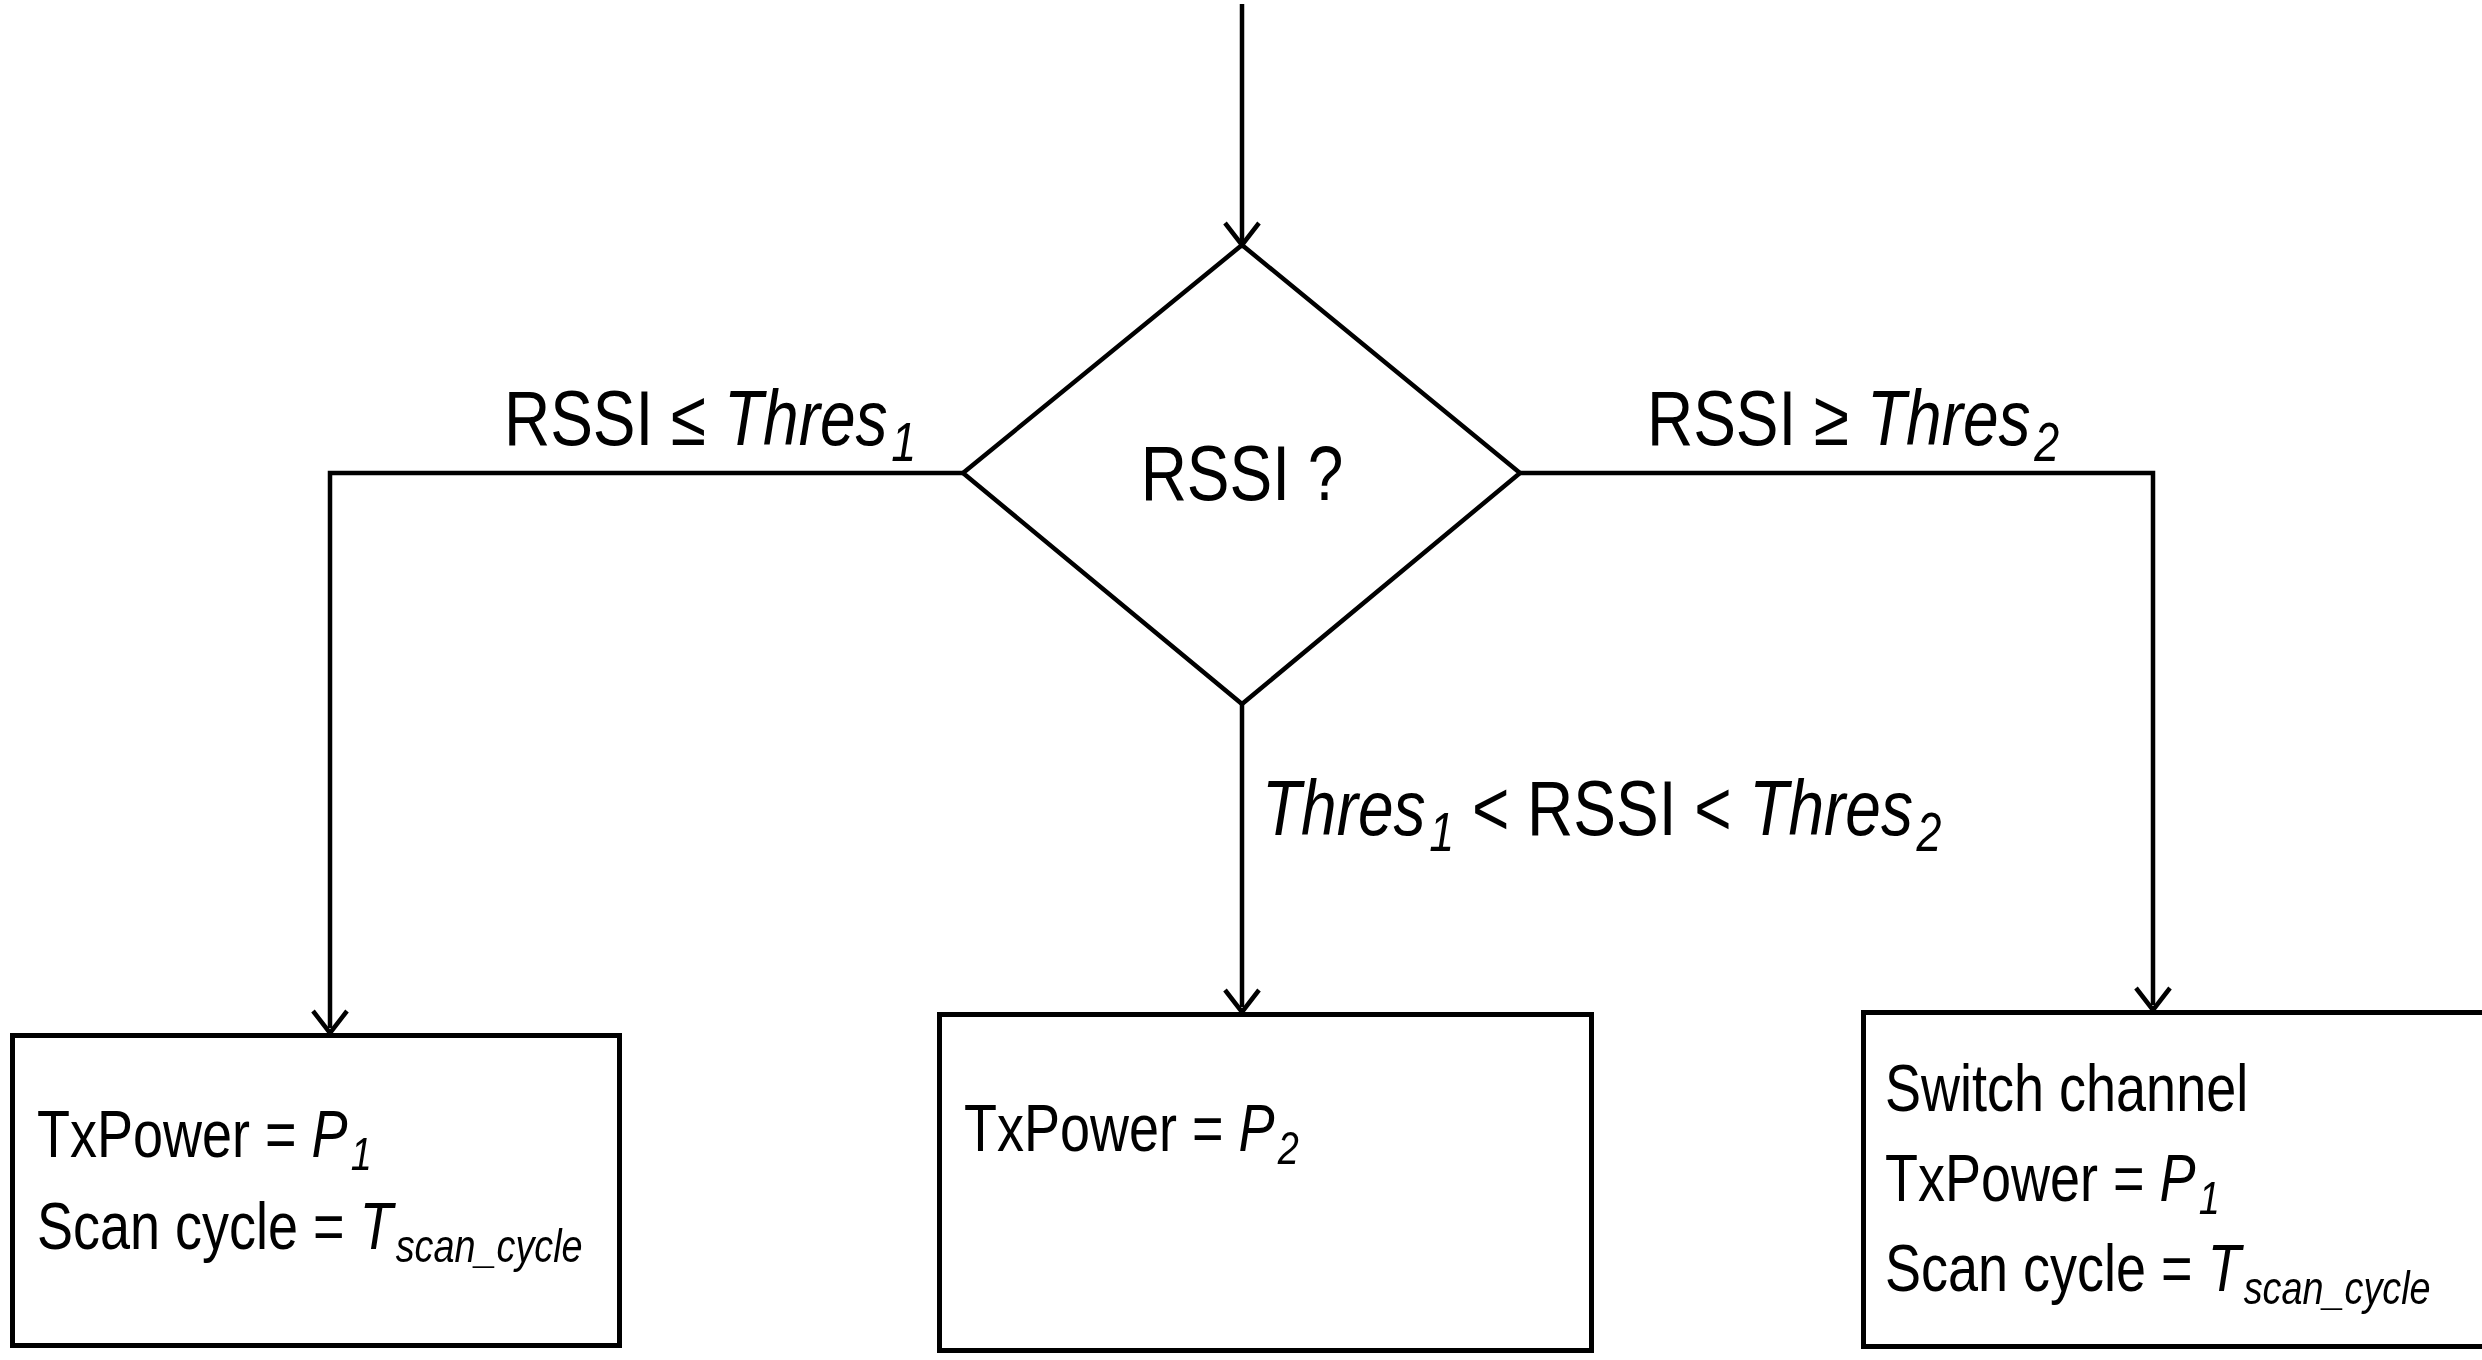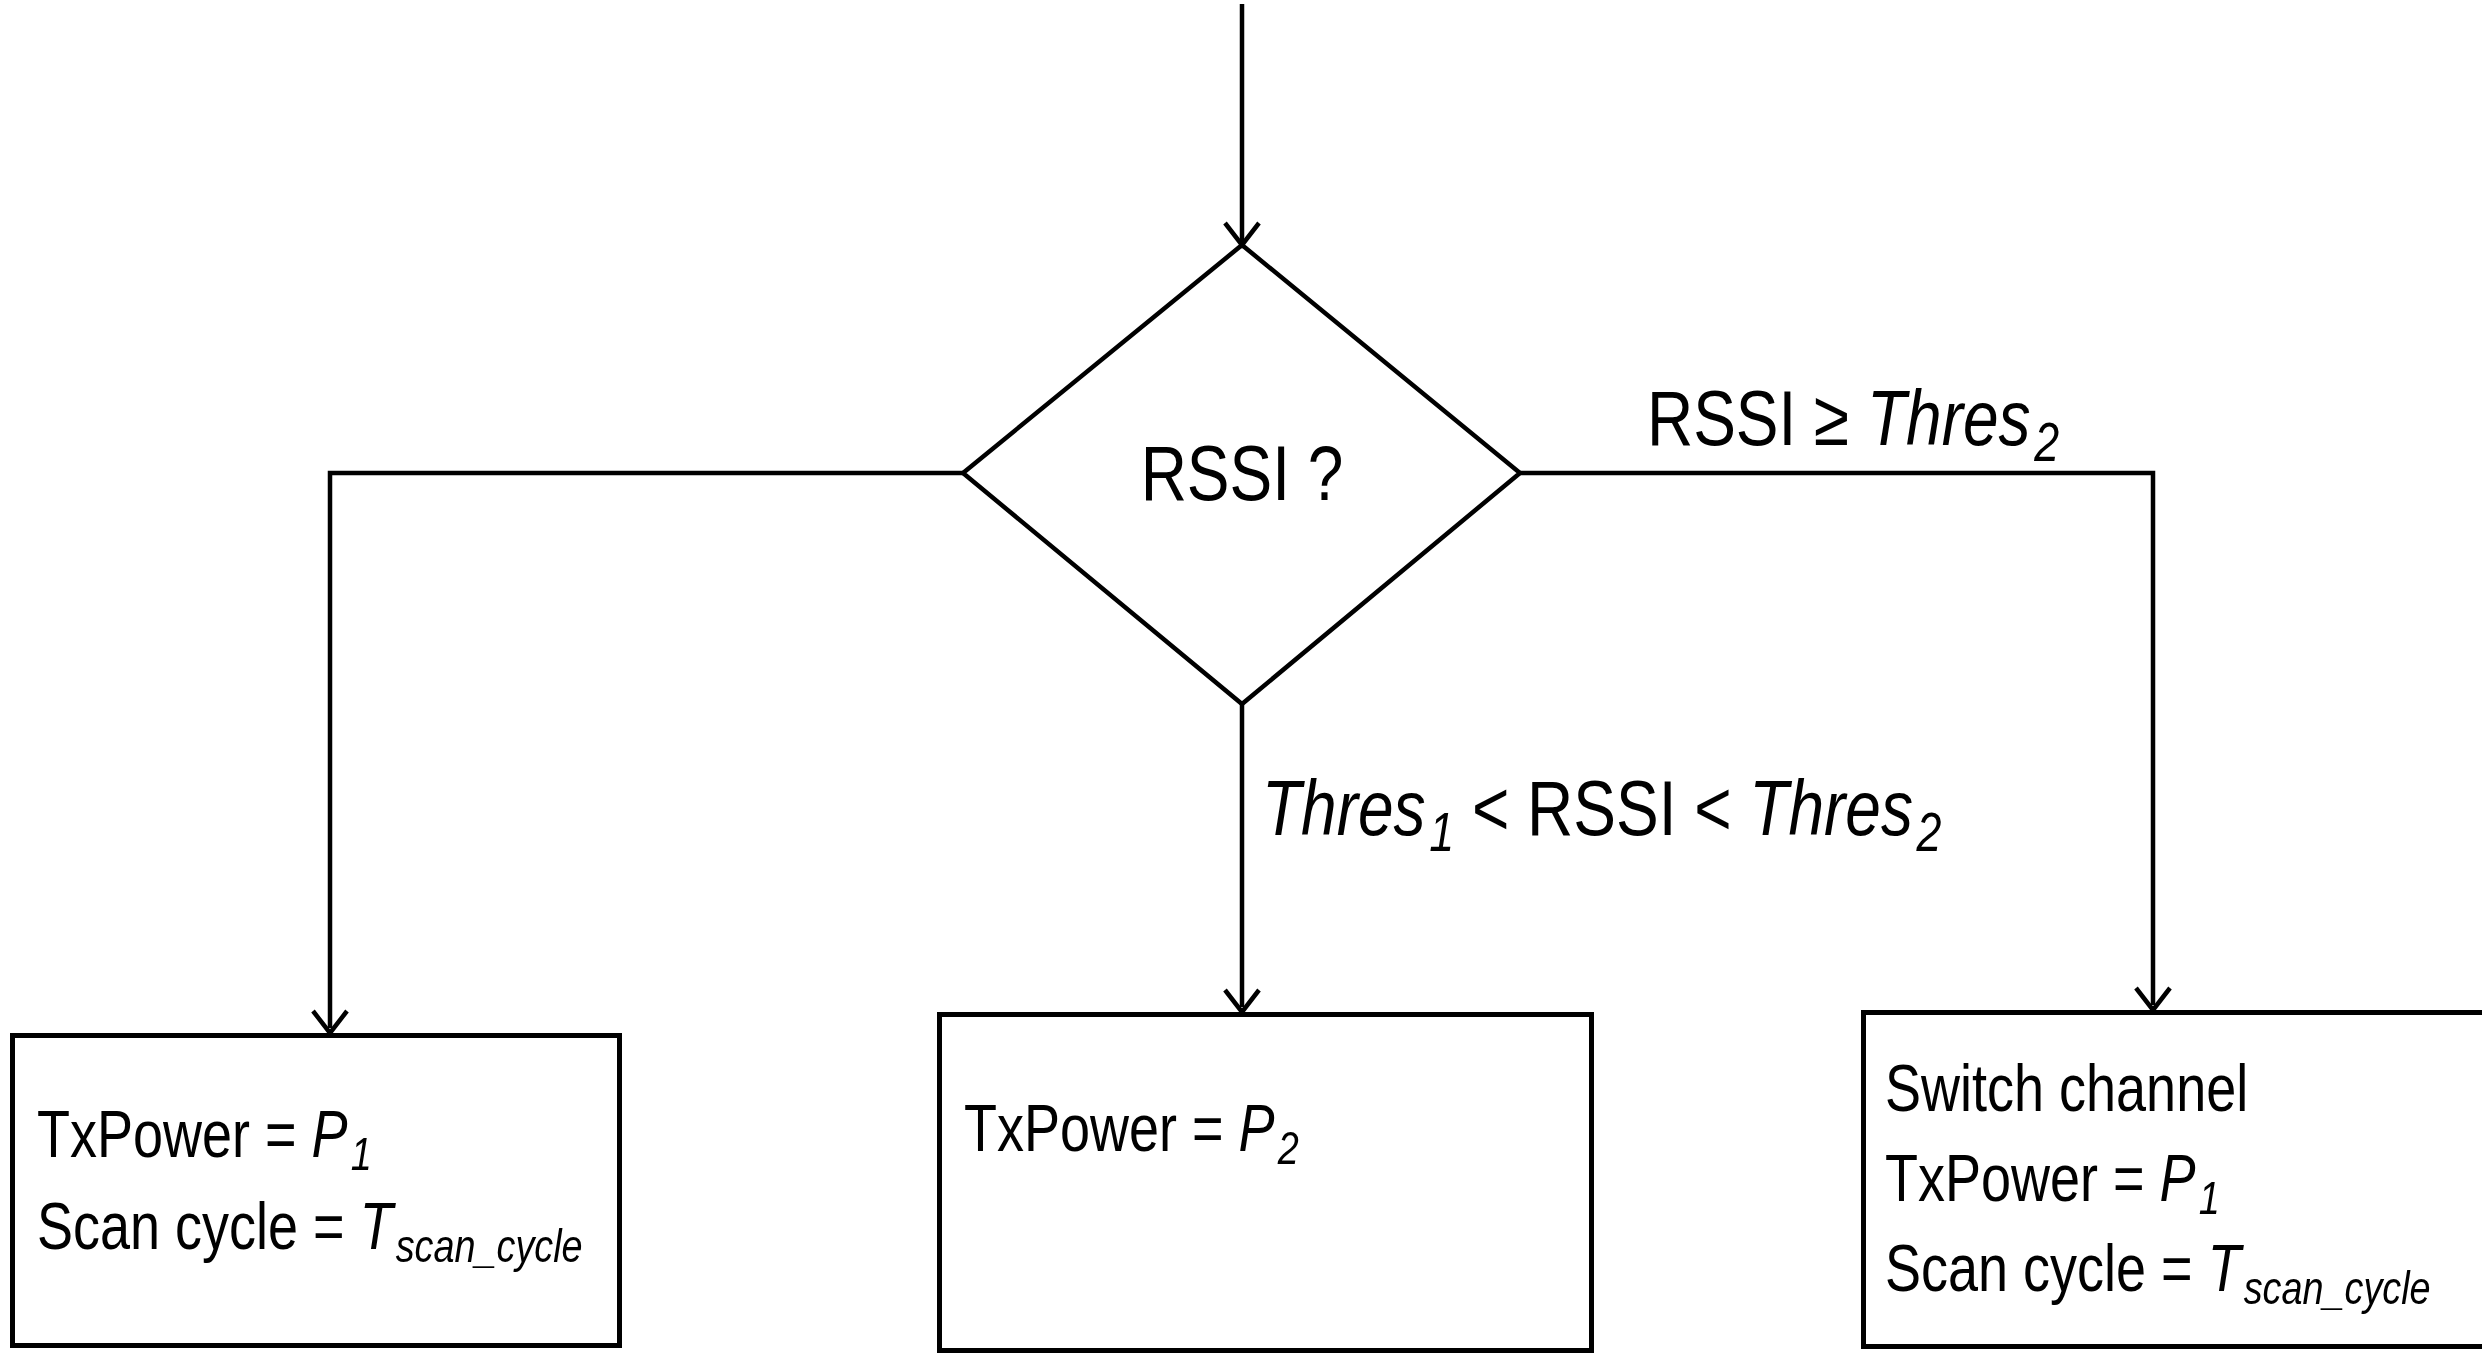--- a/index.html
+++ b/index.html
@@ -91,20 +91,23 @@
     <path class="ln" d="M2136 988 L2153 1010 L2170 988"></path>
 
     <path class="ln" d="M1242 704 L1242 1007"></path>
     <path class="ln" d="M1225 990 L1242 1012 L1259 990"></path>
   </svg>
 
   <div class="flabel centered lbl-diamond">
     <span class="tline"><span>RSSI ?</span></span>
   </div>
 
+  <div class="flabel centered lbl-left">
+    <span class="tline"><span>RSSI ≤ </span><span class="var">Thres</span><span class="sub">1</span></span>
+  </div>
 
   <div class="flabel centered lbl-right">
     <span class="tline"><span>RSSI ≥ </span><span class="var">Thres</span><span class="sub">2</span></span>
   </div>
 
   <div class="flabel lbl-middle">
     <span class="tline"><span class="var">Thres</span><span class="sub">1</span><span> &lt; RSSI &lt; </span><span class="var">Thres</span><span class="sub">2</span></span>
   </div>
 
   <div class="pbox left">

